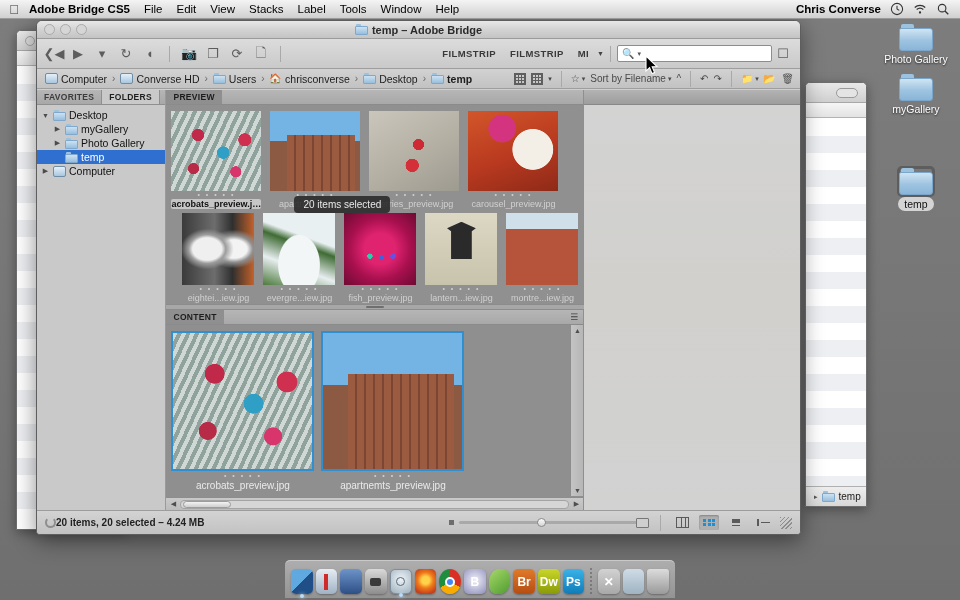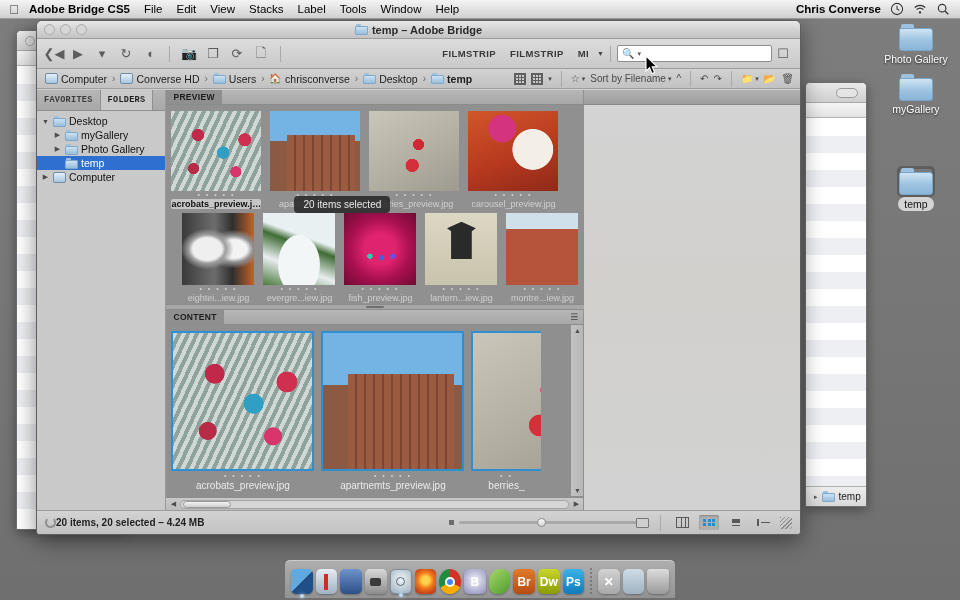--- a/index.html
+++ b/index.html
@@ -93,21 +93,21 @@
   .pbtn { font-size:10px; color:#4a4a4a; display:flex; align-items:center; gap:2px; }
   .gridglyph { width:12px; height:12px; display:inline-block; background:
       repeating-linear-gradient(0deg,#5f5f5f 0 1px,transparent 1px 3px),
       repeating-linear-gradient(90deg,#5f5f5f 0 1px,transparent 1px 3px);
       border:1px solid #5f5f5f; }
 
   #workarea { position:absolute; left:0; right:0; top:69px; bottom:24px; display:flex; background:#b6b6b6; }
 
   
   #leftpanel { width:144px; background:#c6c6c6; border-right:1px solid #9a9a9a; display:flex; flex-direction:column; }
-  .paneltabs { height:21px; display:flex; background:linear-gradient(180deg,#b6b6b6,#a8a8a8); border-bottom:1px solid #8f8f8f;font-family:Liberation Mono, monospace; }
+  .paneltabs { height:15px; display:flex; background:linear-gradient(180deg,#b6b6b6,#a8a8a8); border-bottom:1px solid #8f8f8f; }
   .ptab { font-size:8.5px; font-weight:bold; letter-spacing:.3px; color:#3c3c3c;
      padding:0 7px; display:flex; align-items:center; }
   .ptab.active { background:#c9c9c9; border-right:1px solid #8f8f8f; border-left:1px solid #8f8f8f; color:#1f1f1f; }
   .tree { padding:3px 0; background:#c9c9c9; flex:1; }
   .trow { height:14px; display:flex; align-items:center; font-size:10.5px; color:#111; padding-left:4px; gap:3px; }
   .trow.sel { background:#2f6fd0; color:#fff; }
   .tw { width:9px; text-align:center; font-size:7px; color:#4c4c4c; }
   .trow.sel .tw { color:#fff; }
   .mon { width:13px; height:11px; background:linear-gradient(180deg,#e4f0fa,#a9c6de);
      border:1px solid #6f8da6; border-radius:2px; display:inline-block; }
@@ -623,27 +623,20 @@
               <div class="cdots">• • • • •</div>
               <div class="cname">acrobats_preview.jpg</div>
             </div>
             <div class="ccell sel">
               <div class="cthumb">
                   <div class="ph ph-apart"></div>
                 </div>
               <div class="cdots">• • • • •</div>
               <div class="cname">apartnemts_preview.jpg</div>
             </div>
-            <div class="ccell sel" style="width:70px; overflow:hidden;">
-              <div class="cthumb" style="width:143px;">
-                  <div class="ph ph-berries"></div>
-                </div>
-              <div class="cdots">• •</div>
-              <div class="cname">berries_</div>
-            </div>
           </div>
           <div class="vscroll">
             <span>▲</span>
             <span>▼</span>
           </div>
           <div style="flex:1;"></div>
           <div class="hscroll">
             <span class="arr">◀</span>
             <span class="track">
                 <span class="knob"></span>

